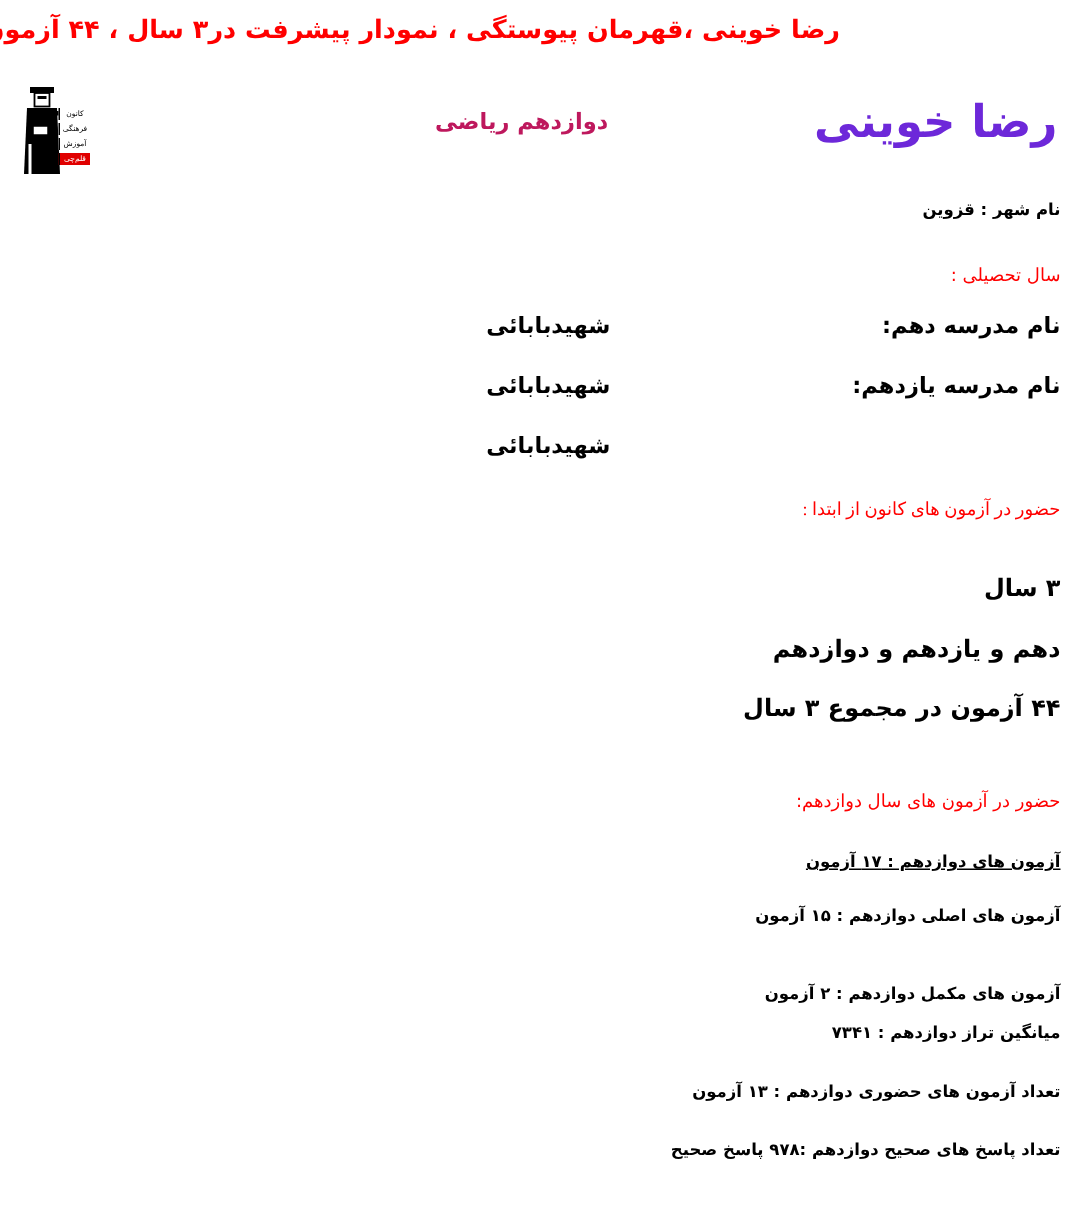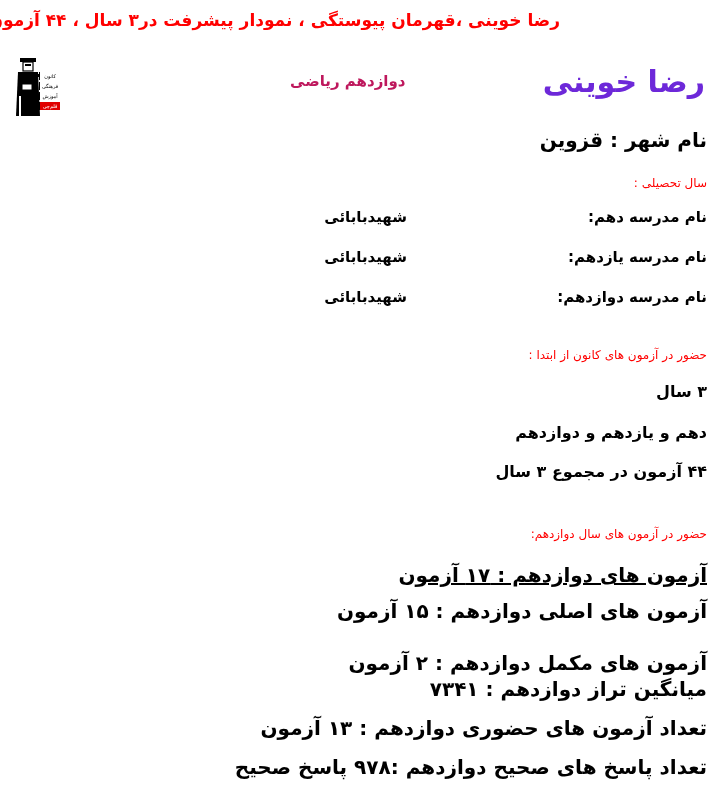--- a/index.html
+++ b/index.html
@@ -69,21 +69,21 @@
       line-height: 22px;
       direction: rtl;
       white-space: nowrap;
     }
     .line {
       position: absolute;
       right: 14px;
       direction: rtl;
       white-space: nowrap;
       font-weight: bold;
-      font-size: 20px;
+      font-size: 11px;
       line-height: 24px;
       color: #000;
     }
     .line.big { font-size: 16px; }
     .label-red {
       position: absolute;
       right: 14px;
       direction: rtl;
       white-space: nowrap;
       color: #ff0000;
@@ -144,25 +144,24 @@
 
 <div class="school-row" style="top:205px;">
   <span class="k">نام مدرسه دهم:</span>
   <span class="v">شهیدبابائی</span>
 </div>
 <div class="school-row" style="top:245px;">
   <span class="k">نام مدرسه یازدهم:</span>
   <span class="v">شهیدبابائی</span>
 </div>
 <div class="school-row" style="top:285px;">
-  <span class="k">نام مدرسه دوازدهم:</span>
   <span class="v">شهیدبابائی</span>
 </div>
 
-<div class="label-red" style="top:344px;">حضور در آزمون های کانون از ابتدا :</div>
+<div class="label-red" style="top:328px;font-family:Liberation Serif, serif;">حضور در آزمون های کانون از ابتدا :</div>
 <div class="line big" style="top:380px;">۳ سال</div>
 <div class="line big" style="top:421px;">دهم و یازدهم و دوازدهم</div>
 <div class="line big" style="top:460px;">۴۴ آزمون در مجموع ۳ سال</div>
 
 <div class="label-red" style="top:523px;">حضور در آزمون های سال دوازدهم:</div>
 <div class="line" style="top:563px;text-decoration:underline;">آزمون های دوازدهم : ۱۷ آزمون</div>
 <div class="line" style="top:599px;margin-left:15px;">آزمون های اصلی دوازدهم : ۱۵ آزمون</div>
 <div class="line" style="top:651px;">آزمون های مکمل دوازدهم : ۲ آزمون</div>
 <div class="line" style="top:677px;">میانگین تراز دوازدهم : ۷۳۴۱</div>
 <div class="line" style="top:716px;">تعداد آزمون های حضوری دوازدهم : ۱۳ آزمون</div>

